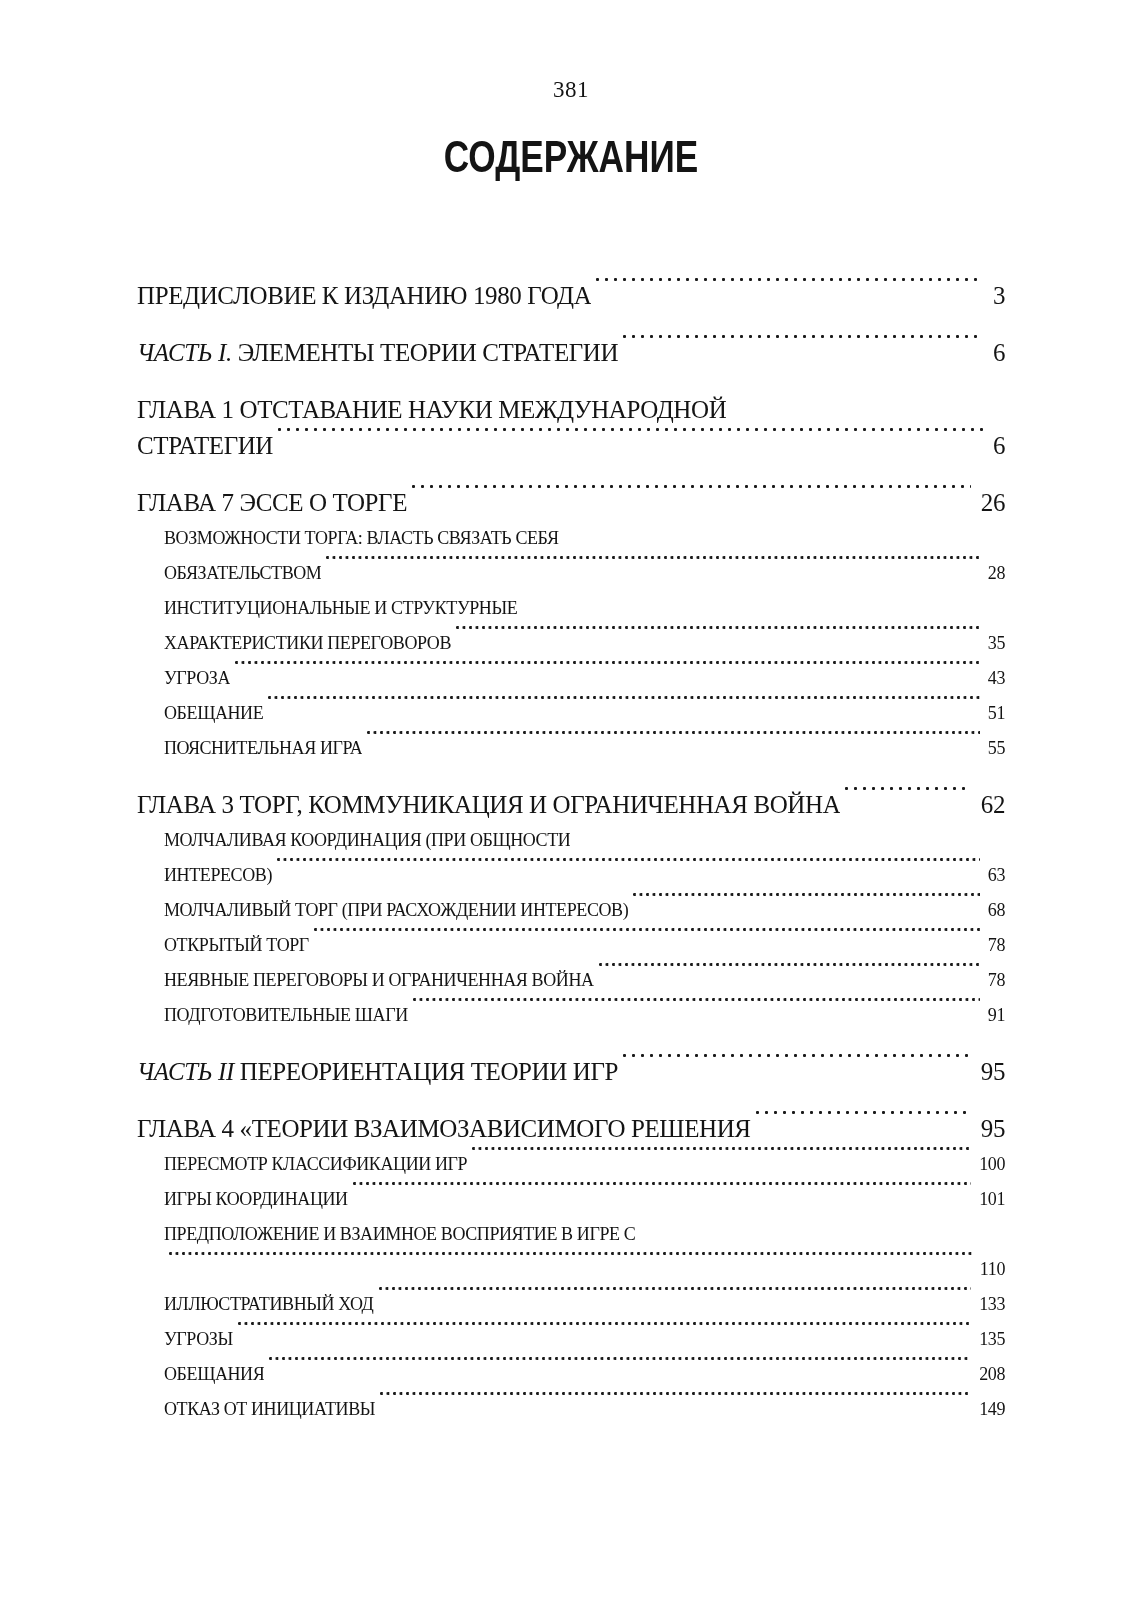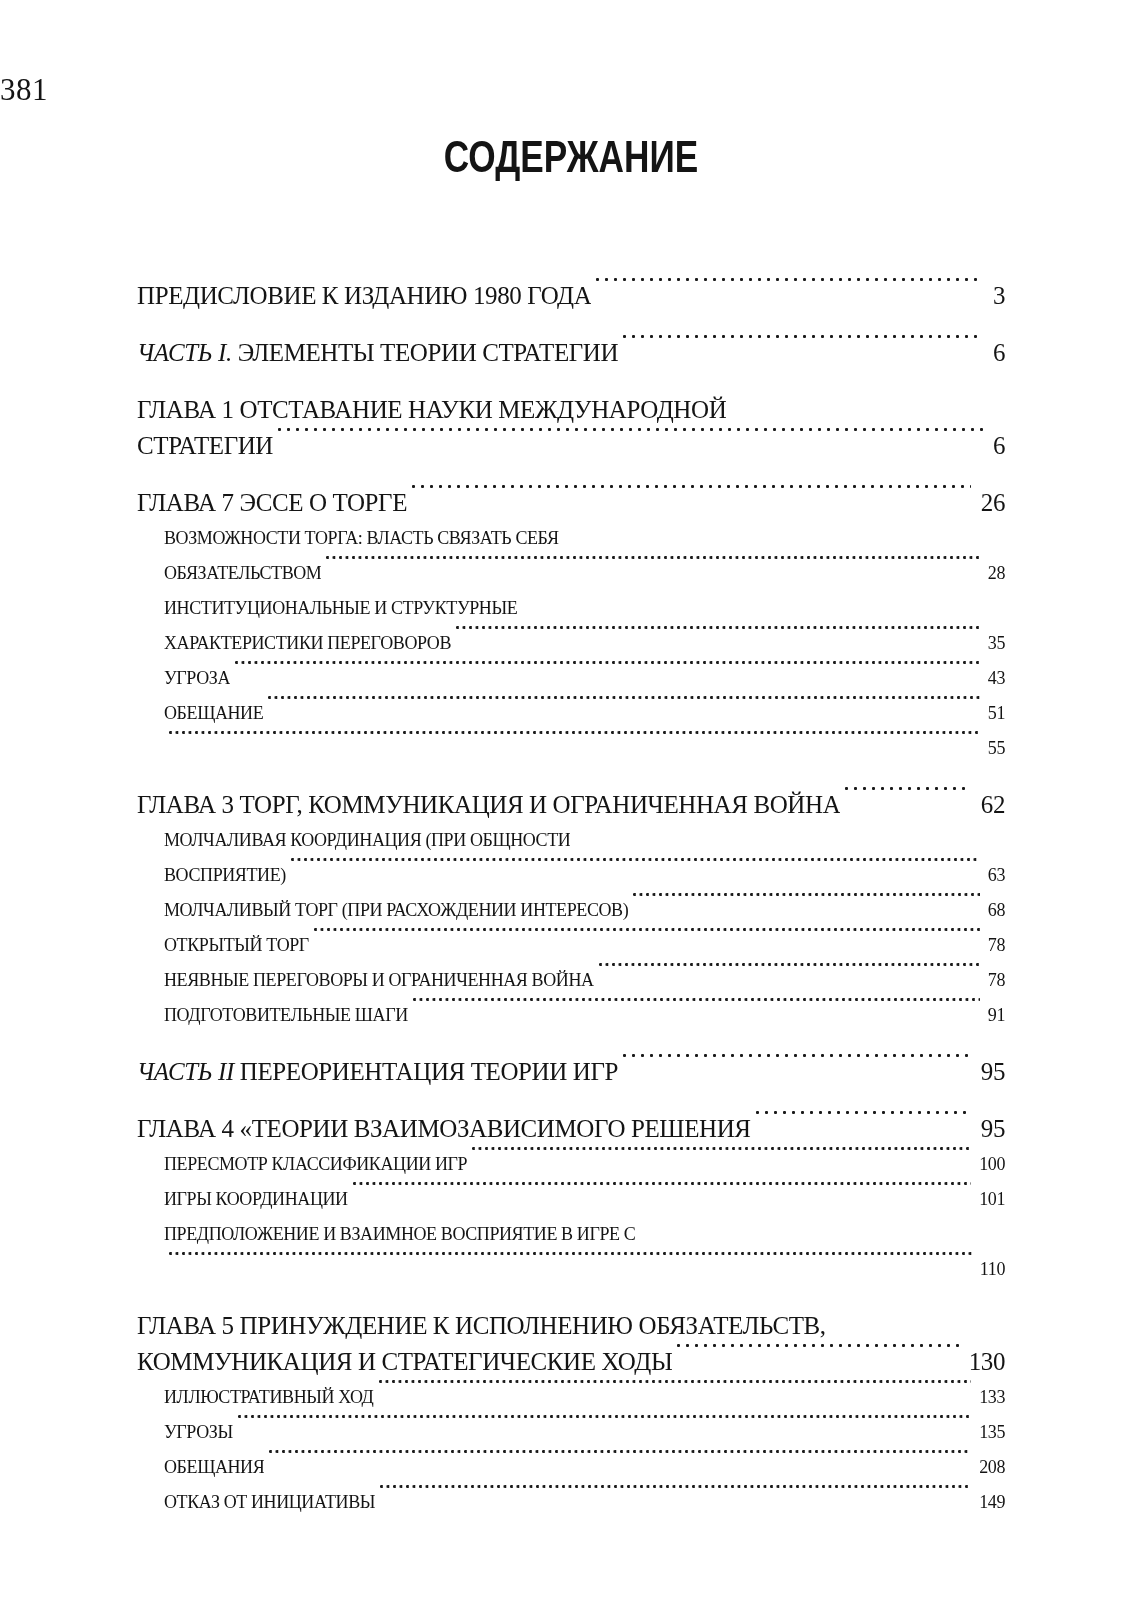--- a/index.html
+++ b/index.html
@@ -10,21 +10,22 @@
     font-family: "Liberation Serif", serif;
     overflow: hidden;
   }
   .page {
     position: relative;
     width: 1142px; height: 1615px;
     background: #ffffff;
   }
   .page-num-top {
     padding-top: 72px;
-    font-size: 31px;
+    text-align: center;
+    font-size: 23px;
     line-height: 36px;
     letter-spacing: 0.5px;
   }
   .toc-title {
     margin-top: 24px;
     text-align: center;
     font-family: "Liberation Sans", sans-serif;
     font-weight: bold;
     font-size: 44px;
     line-height: 50px;
@@ -139,37 +140,38 @@
       </div>
       <div class="entry level2">
         <div class="line">
           <span class="txt">ОБЕЩАНИЕ</span>
           <span class="dots"></span>
           <span class="pg">51</span>
         </div>
       </div>
       <div class="entry level2">
         <div class="line">
+          <span class="txt">ПОЯСНИТЕЛЬНАЯ ИГРА</span>
           <span class="dots"></span>
           <span class="pg">55</span>
         </div>
       </div>
       <div class="entry level1">
         <div class="line">
           <span class="txt">ГЛАВА 3 ТОРГ, КОММУНИКАЦИЯ И ОГРАНИЧЕННАЯ ВОЙНА</span>
           <span class="dots"></span>
           <span class="pg">62</span>
         </div>
       </div>
       <div class="entry level2">
         <div class="line">
           <span class="txt">МОЛЧАЛИВАЯ КООРДИНАЦИЯ (ПРИ ОБЩНОСТИ</span>
         </div>
         <div class="line">
-          <span class="txt">ВОСПРИЯТИЕ)</span>
+          <span class="txt">ИНТЕРЕСОВ)</span>
           <span class="dots"></span>
           <span class="pg">63</span>
         </div>
       </div>
       <div class="entry level2">
         <div class="line">
           <span class="txt">МОЛЧАЛИВЫЙ ТОРГ (ПРИ РАСХОЖДЕНИИ ИНТЕРЕСОВ)</span>
           <span class="dots"></span>
           <span class="pg">68</span>
         </div>
@@ -223,30 +225,20 @@
           <span class="pg">101</span>
         </div>
       </div>
       <div class="entry level2">
         <div class="line">
           <span class="txt">ПРЕДПОЛОЖЕНИЕ И ВЗАИМНОЕ ВОСПРИЯТИЕ В ИГРЕ С</span>
         </div>
         <div class="line">
           <span class="dots"></span>
           <span class="pg">110</span>
-        </div>
-      </div>
-      <div class="entry level1">
-        <div class="line">
-          <span class="txt">ГЛАВА 5 ПРИНУЖДЕНИЕ К ИСПОЛНЕНИЮ ОБЯЗАТЕЛЬСТВ,</span>
-        </div>
-        <div class="line">
-          <span class="txt">КОММУНИКАЦИЯ И СТРАТЕГИЧЕСКИЕ ХОДЫ</span>
-          <span class="dots"></span>
-          <span class="pg">130</span>
         </div>
       </div>
       <div class="entry level2">
         <div class="line">
           <span class="txt">ИЛЛЮСТРАТИВНЫЙ ХОД</span>
           <span class="dots"></span>
           <span class="pg">133</span>
         </div>
       </div>
       <div class="entry level2">

